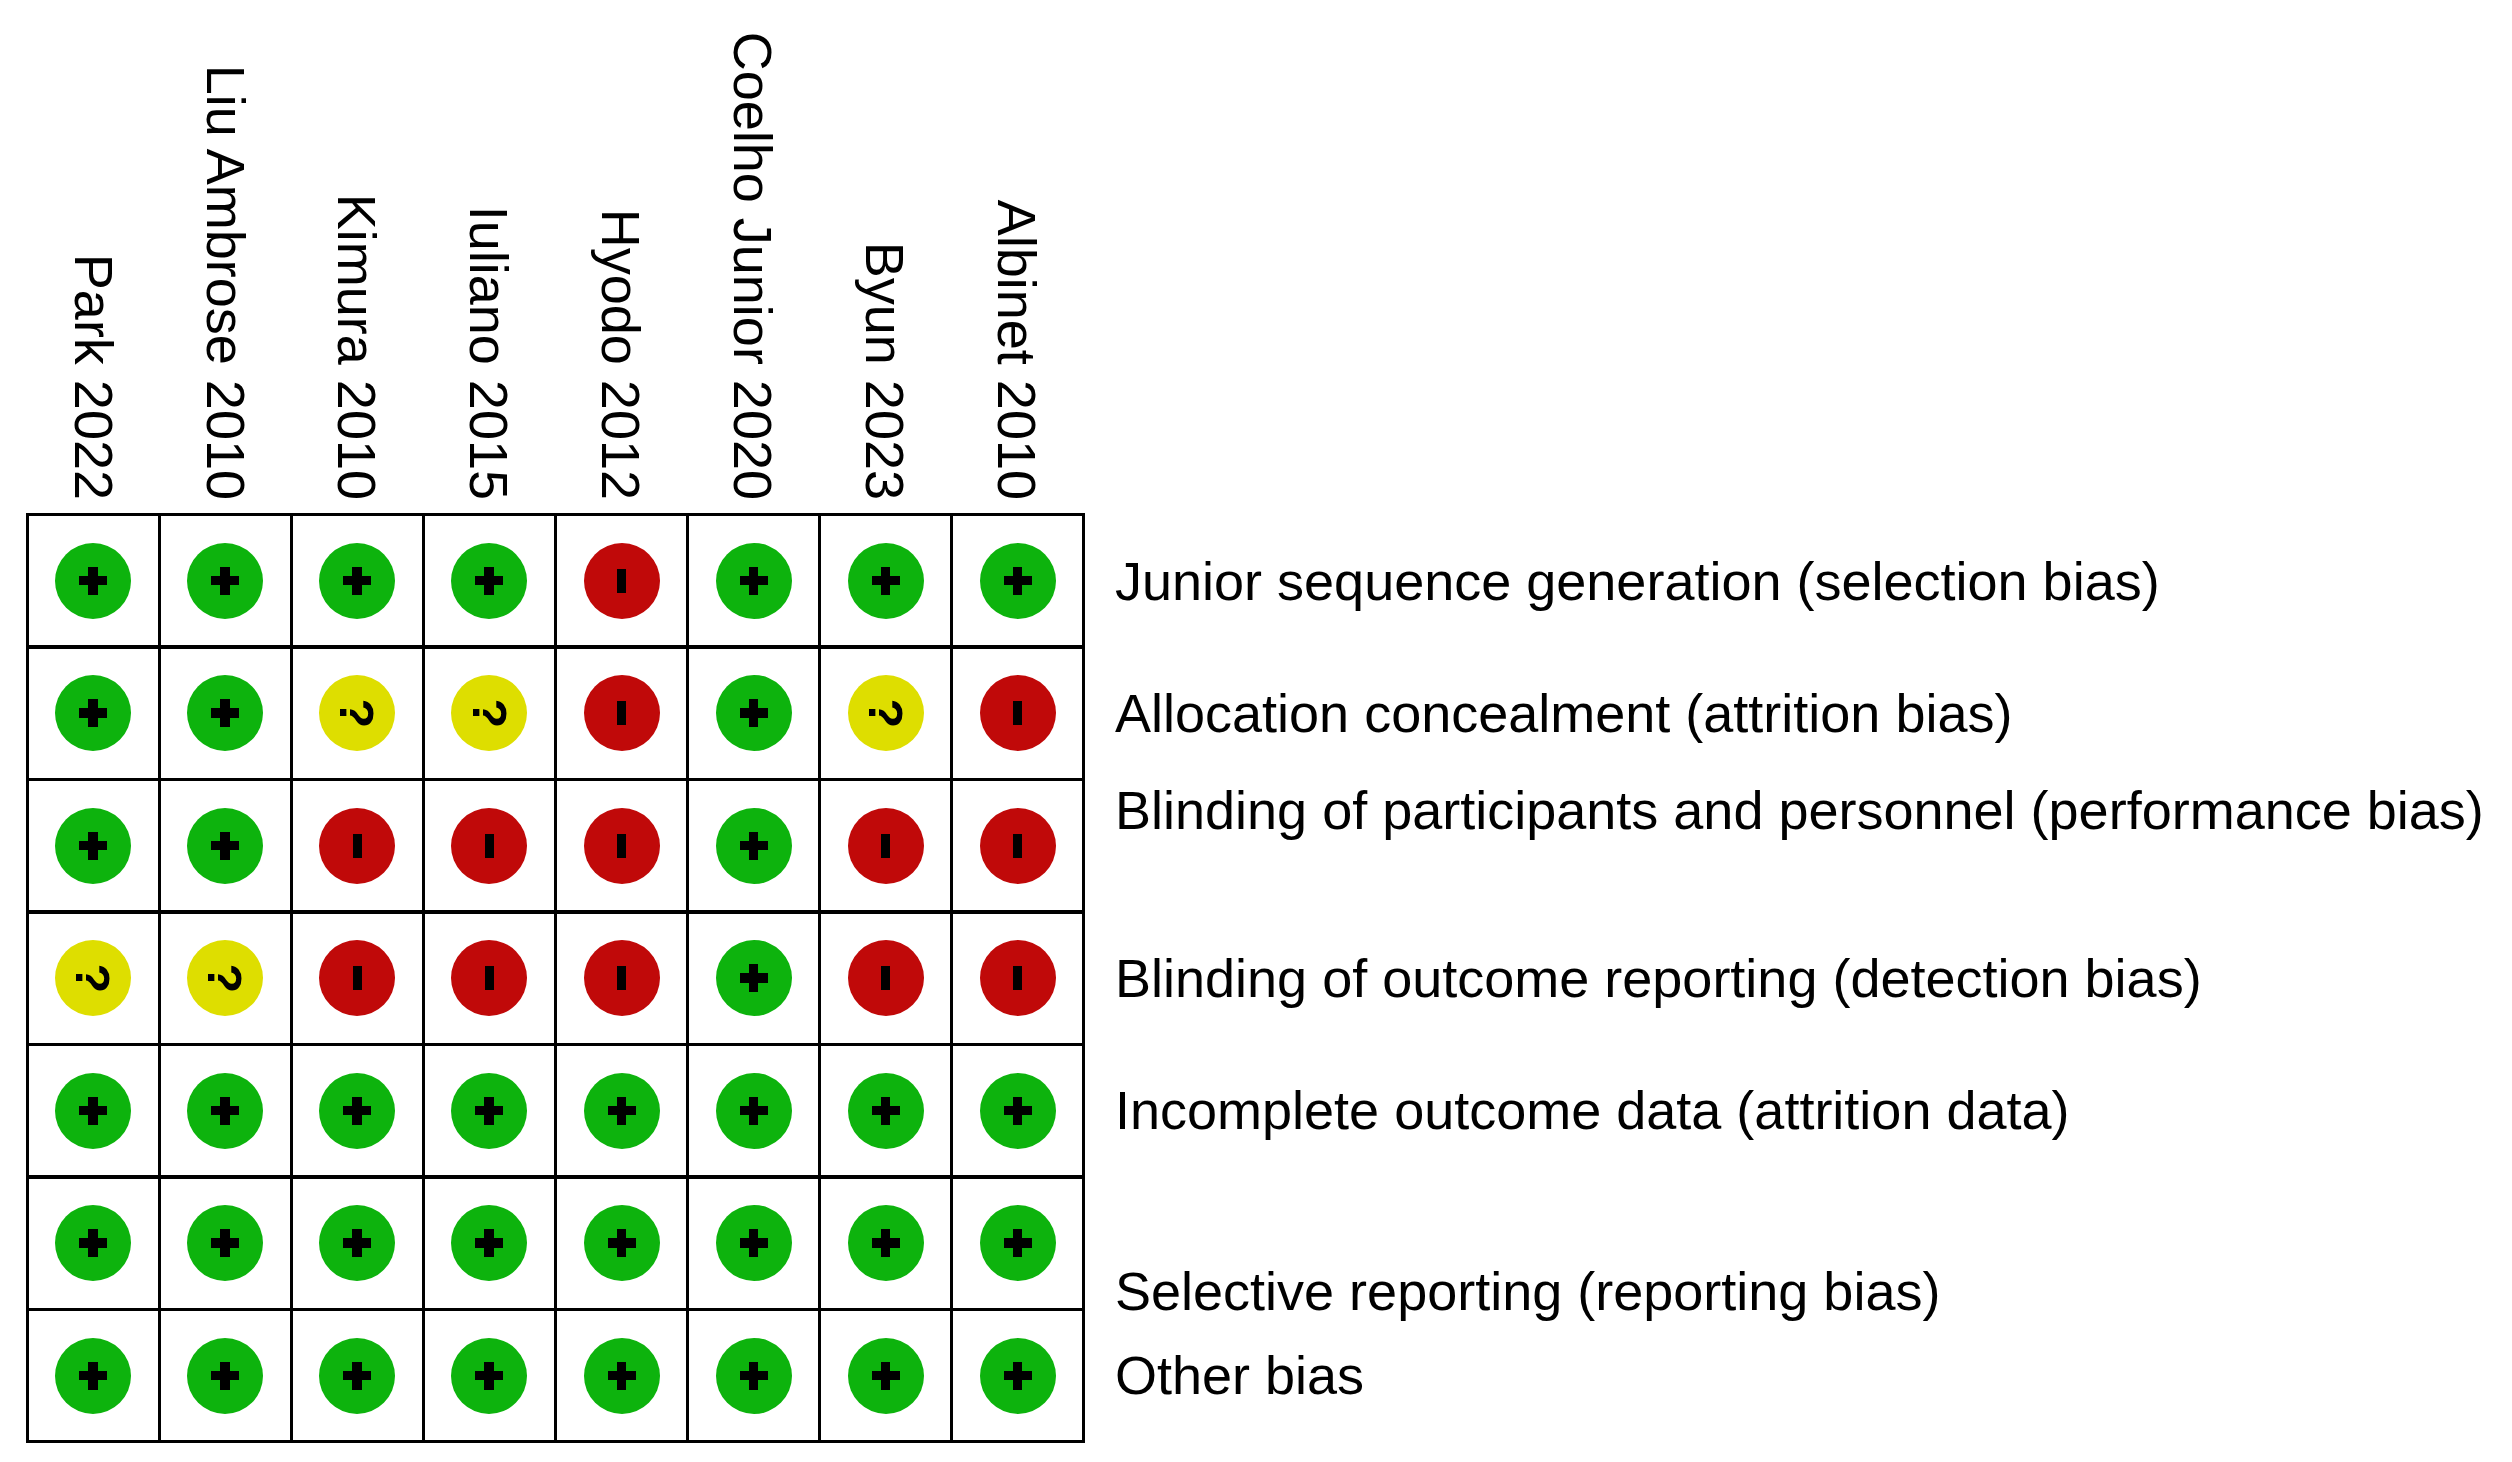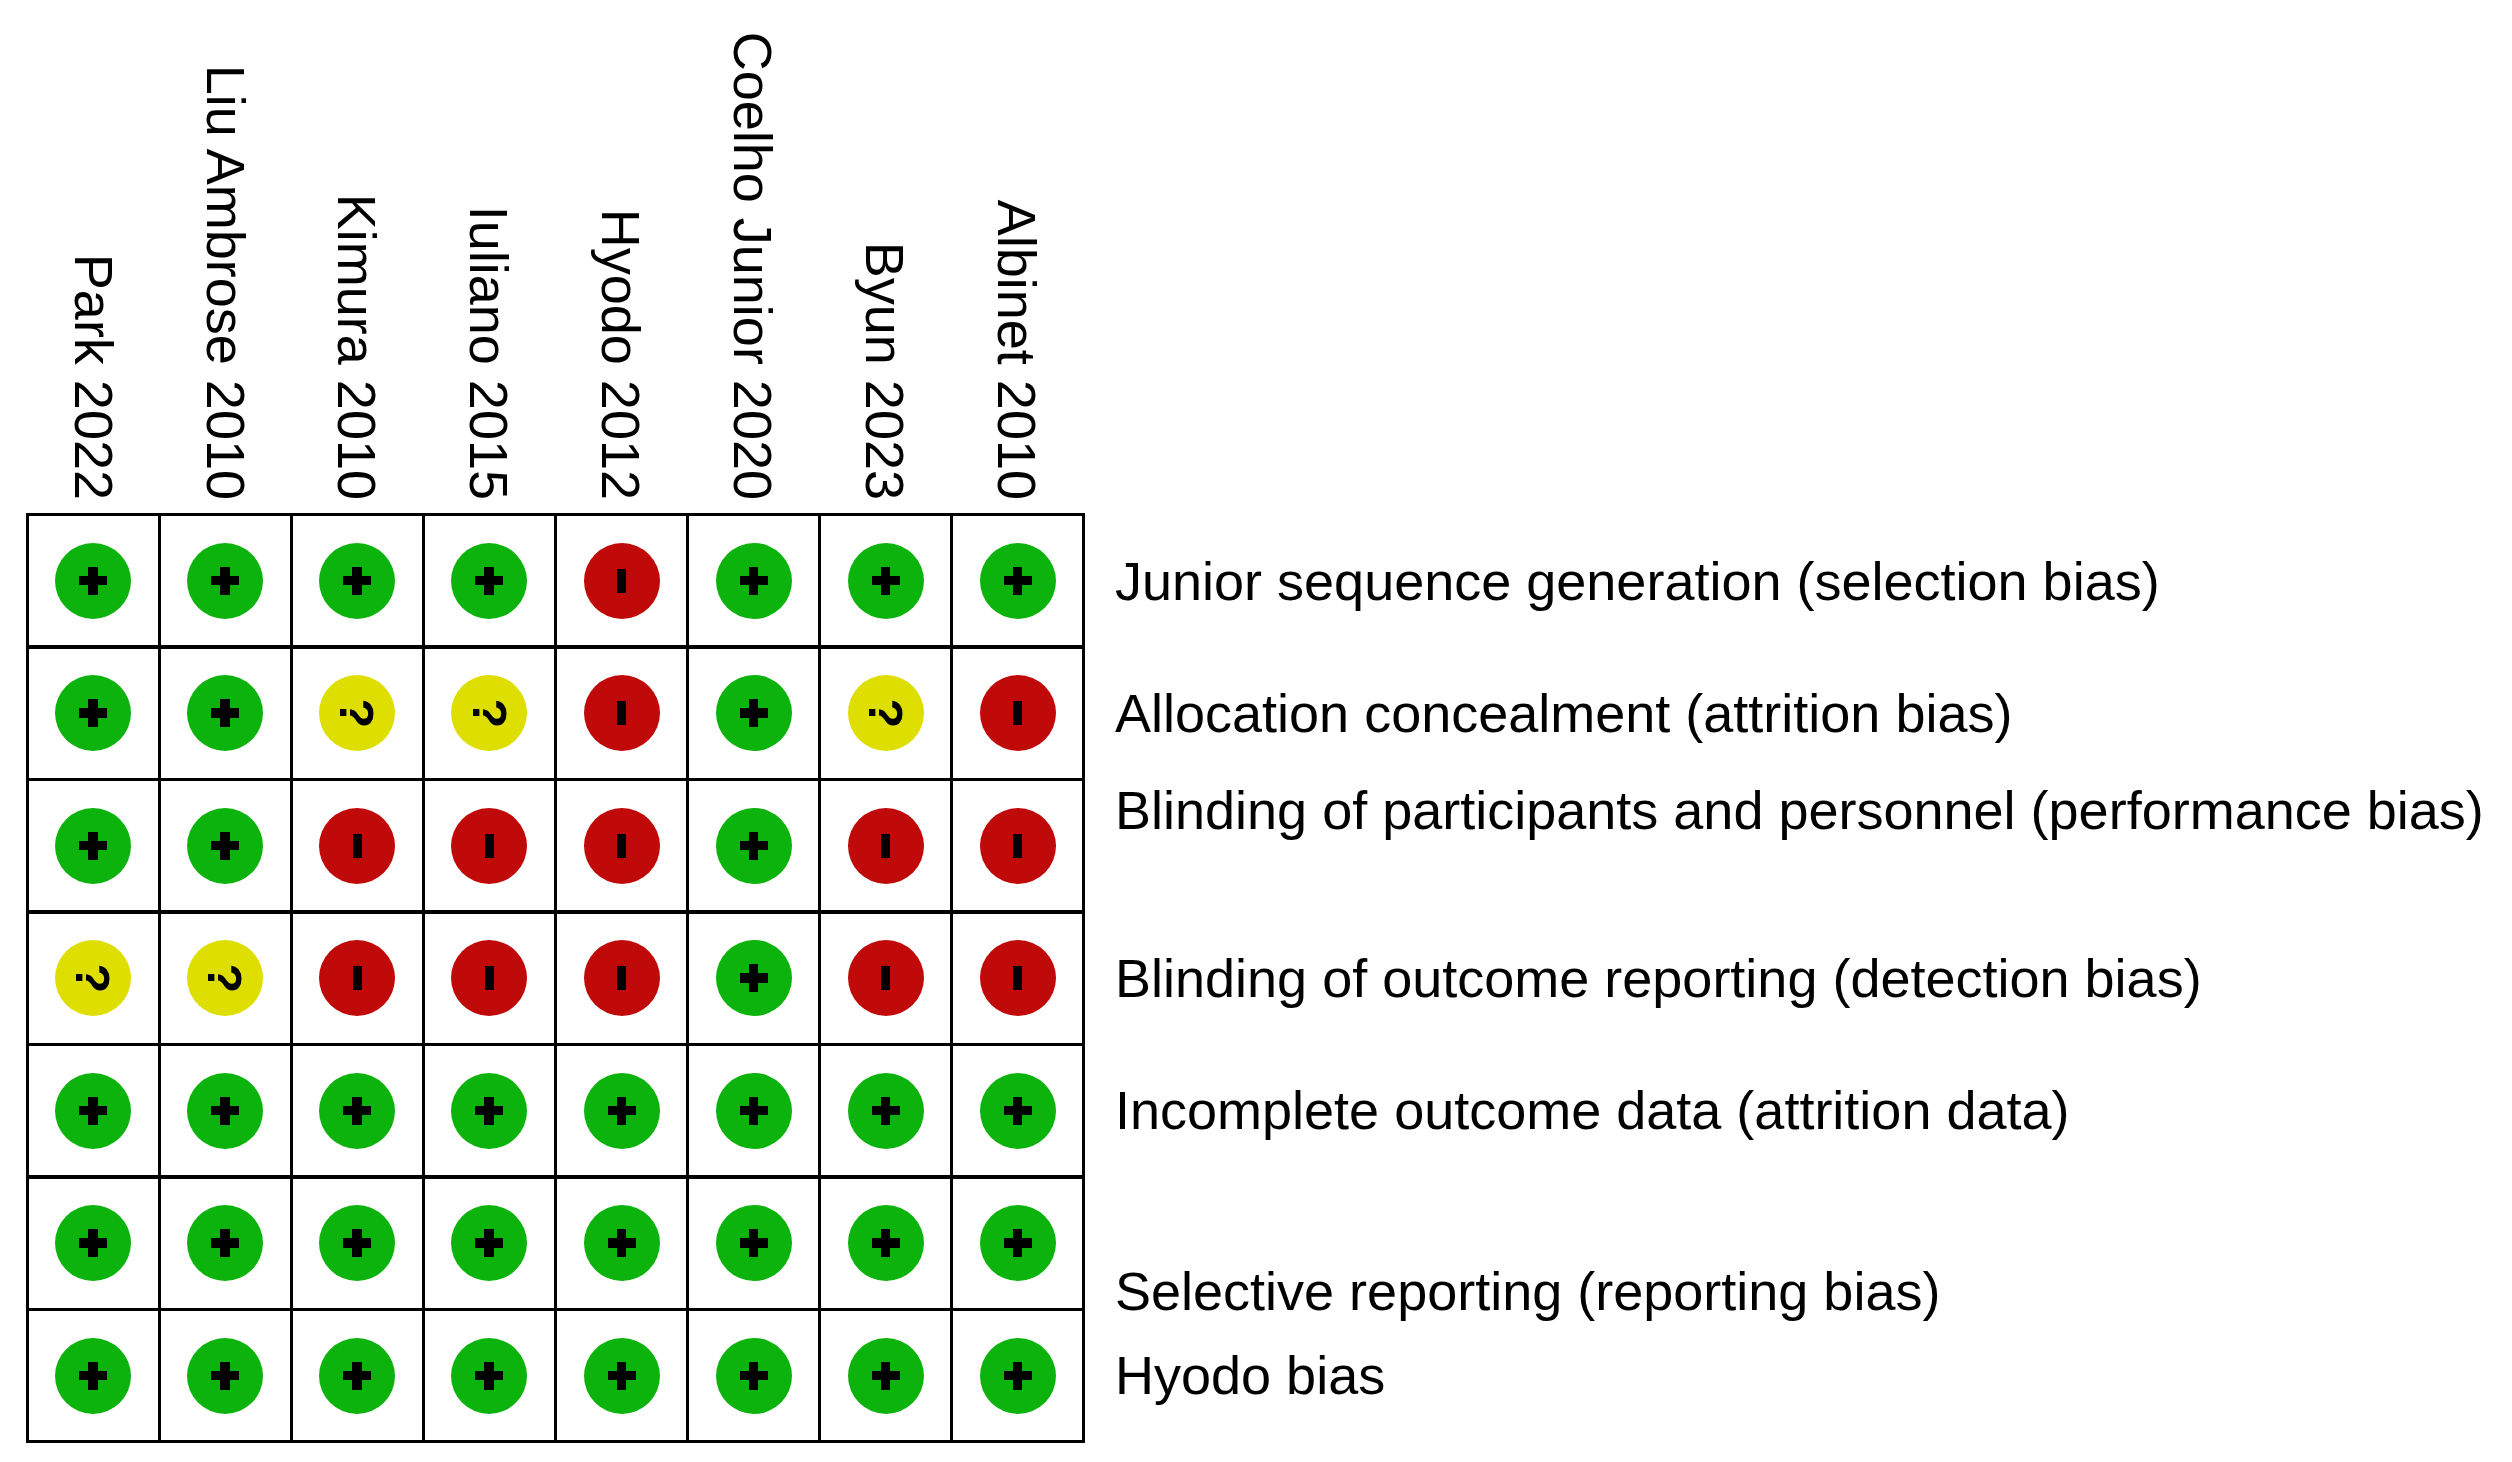--- a/index.html
+++ b/index.html
@@ -381,16 +381,16 @@
         </div>
       </div>
     </div>
   <div id="rowlabels">
       <div class="row-label" style="top: 554px;">Junior sequence generation (selection bias)</div>
       <div class="row-label" style="top: 686px;">Allocation concealment (attrition bias)</div>
       <div class="row-label" style="top: 783px;">Blinding of participants and personnel (performance bias)</div>
       <div class="row-label" style="top: 951px;">Blinding of outcome reporting (detection bias)</div>
       <div class="row-label" style="top: 1083px;">Incomplete outcome data (attrition data)</div>
       <div class="row-label" style="top: 1264px;">Selective reporting (reporting bias)</div>
-      <div class="row-label" style="top: 1348px;">Hyodo bias</div>
+      <div class="row-label" style="top: 1348px;">Other bias</div>
     </div>
 </div>
 
 
 </body></html>

